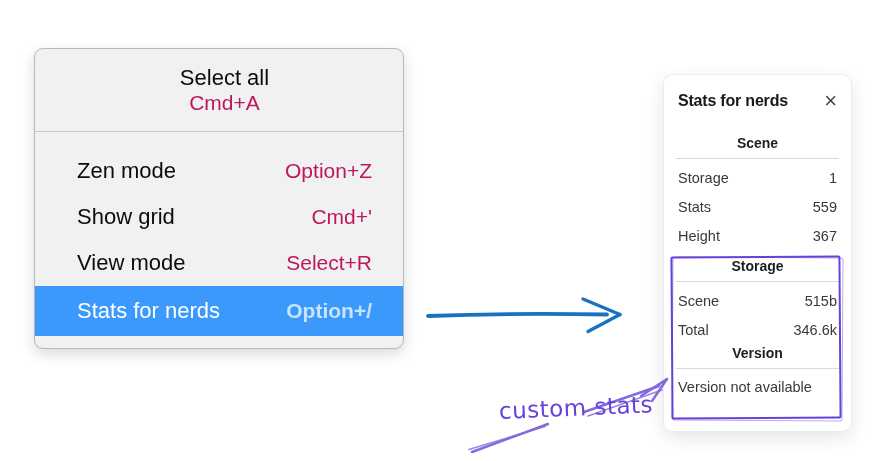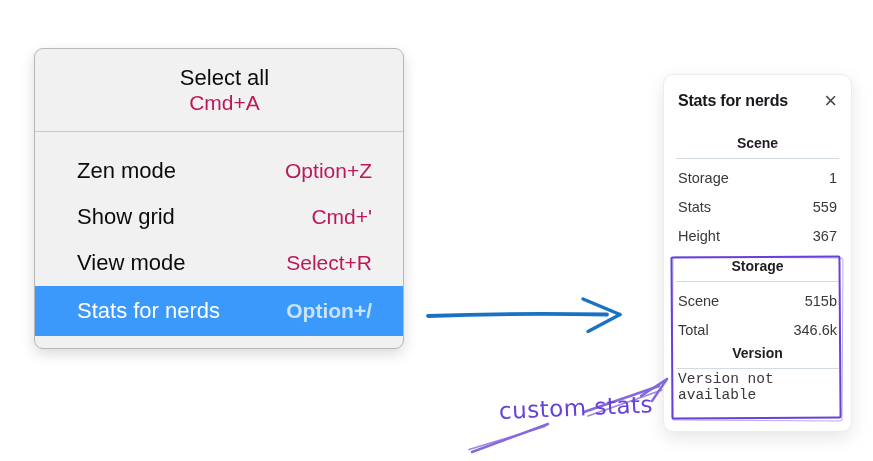--- a/index.html
+++ b/index.html
@@ -43,21 +43,21 @@
     font-size:22px; line-height:1; color:#47474d; font-family:inherit;
   }
   .sec-h { text-align:center; font-weight:700; font-size:14px; color:#1d1d22; }
   .sec-h.scene { margin-top:22px; }
   .sec-h.inner { margin-top:1px; }
   .hr { border-top:1px solid #d4dae1; margin:7px -2px 4px; }
   .srow {
     display:flex; justify-content:space-between; align-items:center;
     height:29px; font-size:14.5px; color:#38383d;
   }
-  .note-row { height:28px; display:flex; align-items:center; font-size:14.5px; color:#38383d;font-family:Liberation Mono, monospace; }
+  .note-row { height:28px; display:flex; align-items:center; font-size:14.5px; color:#38383d; }
 
   
   .sketch-box {
     position:relative; margin:6px -4px 2px -7px;
     padding:2px 4px 18px 7px;
   }
   .sketch-box::before {
     content:""; position:absolute; inset:0;
     border:2px solid var(--annotation,#6741d9);
     border-radius:2px; transform:rotate(-.4deg); pointer-events:none;

